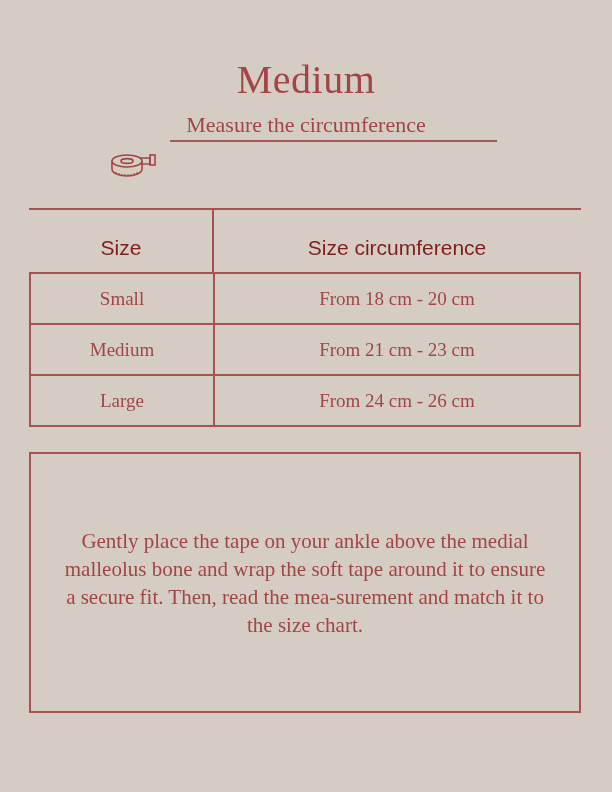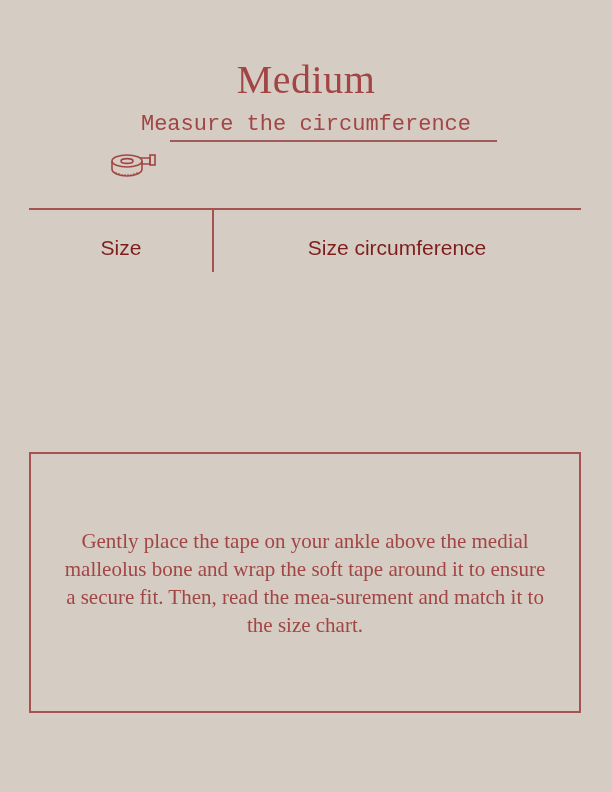--- a/index.html
+++ b/index.html
@@ -24,21 +24,21 @@
     font-size: 40px;
     letter-spacing: 0.5px;
     line-height: 48px;
     color: #a24545;
   }
   .subtitle {
     position: absolute;
     left: 0; right: 0;
     top: 112px;
     text-align: center;
-    font-family: Liberation Mono, monospace;
+    font-family: Liberation Serif, serif;
     font-size: 22px;
     line-height: 26px;
     color: #a24545;
   }
   .subtitle-rule {
     position: absolute;
     left: 170px;
     width: 327px;
     top: 140px;
     height: 2px;
@@ -159,17 +159,31 @@
     </svg>
   </span>
 </div>
 
 <div class="size-table">
   <div class="thead">
     <div class="cell c1">Size</div>
     <div class="vdivider-head"></div>
     <div class="cell c2">Size circumference</div>
   </div>
+  <div class="tbody">
+    <div class="row">
+      <div class="cell c1">Small</div>
+      <div class="cell c2">From 18 cm - 20 cm</div>
+    </div>
+    <div class="row">
+      <div class="cell c1">Medium</div>
+      <div class="cell c2">From 21 cm - 23 cm</div>
+    </div>
+    <div class="row">
+      <div class="cell c1">Large</div>
+      <div class="cell c2">From 24 cm - 26 cm</div>
+    </div>
+  </div>
 </div>
 
 <div class="note-box">
   <div class="note-text">Gently place the tape on your ankle above the medial malleolus bone and wrap the soft tape around it to ensure a secure fit. Then, read the mea-surement and match it to the size chart.</div>
 </div>
 
 </body></html>

